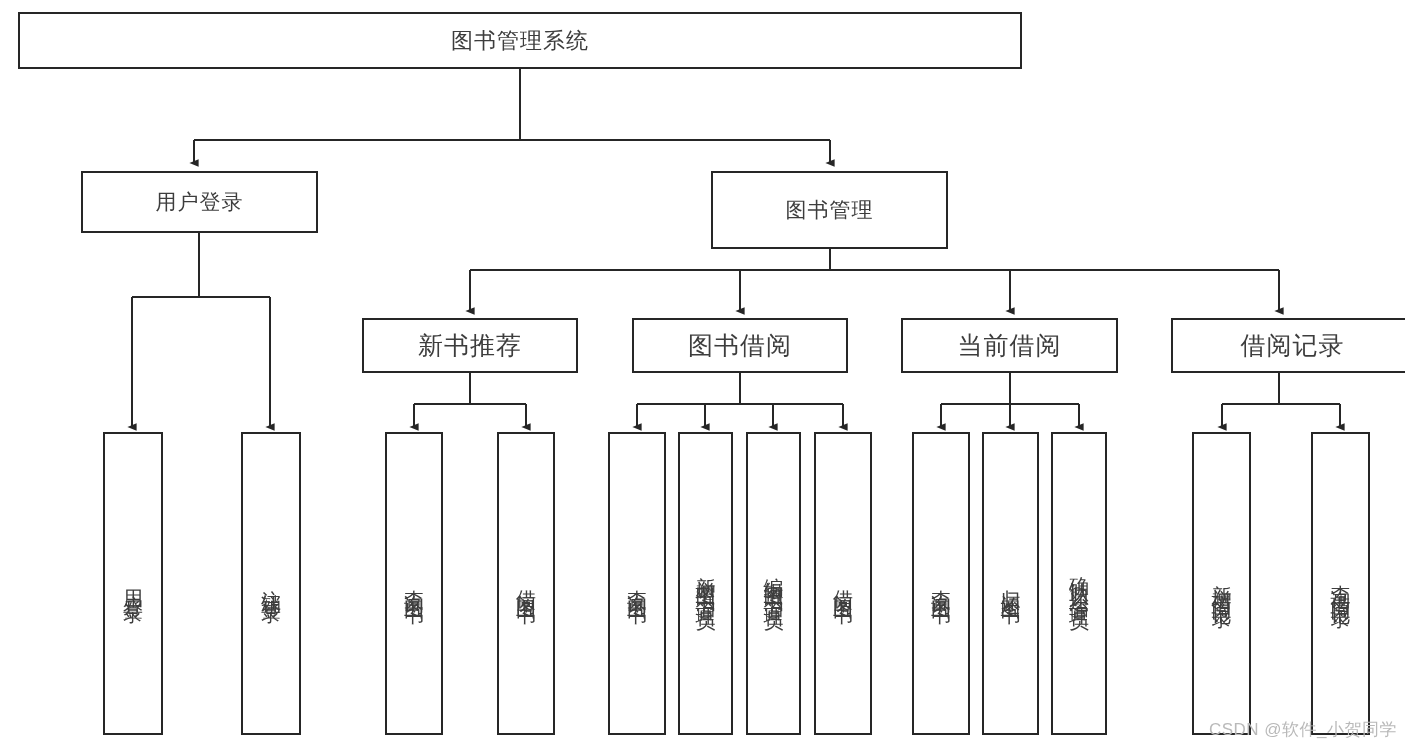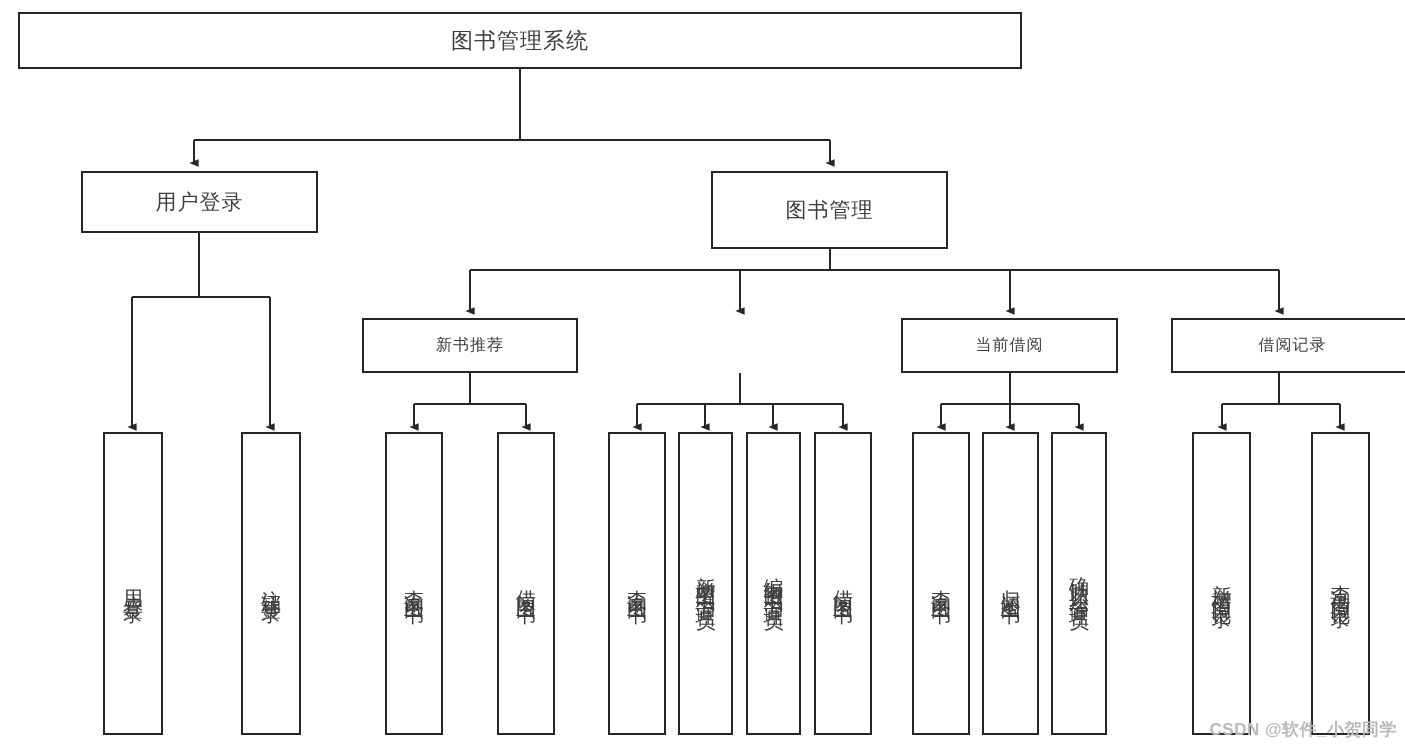--- a/index.html
+++ b/index.html
@@ -40,39 +40,38 @@
     line-height: 1.05;
     letter-spacing: 1px;
   }
   .node.root {
     font-size: 22px;
   }
   .node.level2 {
     font-size: 21px;
   }
   .node.level3 {
-    font-size: 16px;
+    font-size: 25px;
   }
   .node.vertical {
     writing-mode: vertical-rl;
     text-orientation: upright;
     letter-spacing: 5px;
     padding: 6px 0;
     font-size: 20px;
   }
   .watermark {
     position: absolute;
     right: 8px;
     bottom: 6px;
     font-size: 17px;
     color: #b9b9b9;
     letter-spacing: 0.5px;
     white-space: nowrap;
     font-family: "Liberation Sans", "DejaVu Sans", sans-serif;
-    font-weight: bold;
   }
 </style>
 </head>
 <body>
 
 <div id="canvas">
 
   <svg id="edges" viewBox="0 0 1405 747" width="1405" height="747" xmlns="http://www.w3.org/2000/svg">
     <defs>
       <marker id="arrow" markerWidth="10" markerHeight="10" refX="4.2" refY="5" orient="auto" markerUnits="userSpaceOnUse">
@@ -127,20 +126,21 @@
   </svg>
 
   <div class="node root" style="left:18px; top:12px; width:1004px; height:57px;">图书管理系统</div>
 
   <div class="node level2" style="left:81px; top:171px; width:237px; height:62px;">用户登录</div>
 
   <div class="node level2" style="left:711px; top:171px; width:237px; height:78px;">图书管理</div>
 
   <div class="node level3" style="left:362px; top:318px; width:216px; height:55px;">新书推荐</div>
 
+  <div class="node level3" style="left:632px; top:318px; width:216px; height:55px;">图书借阅</div>
 
   <div class="node level3" style="left:901px; top:318px; width:217px; height:55px;">当前借阅</div>
 
   <div class="node level3" style="left:1171px; top:318px; width:243px; height:55px;">借阅记录</div>
 
   <div class="node vertical" style="left:103px; top:432px; width:60px; height:303px;">用户登录</div>
 
   <div class="node vertical" style="left:241px; top:432px; width:60px; height:303px;">注销登录</div>
 
   <div class="node vertical" style="left:385px; top:432px; width:58px; height:303px;">查询图书</div>

